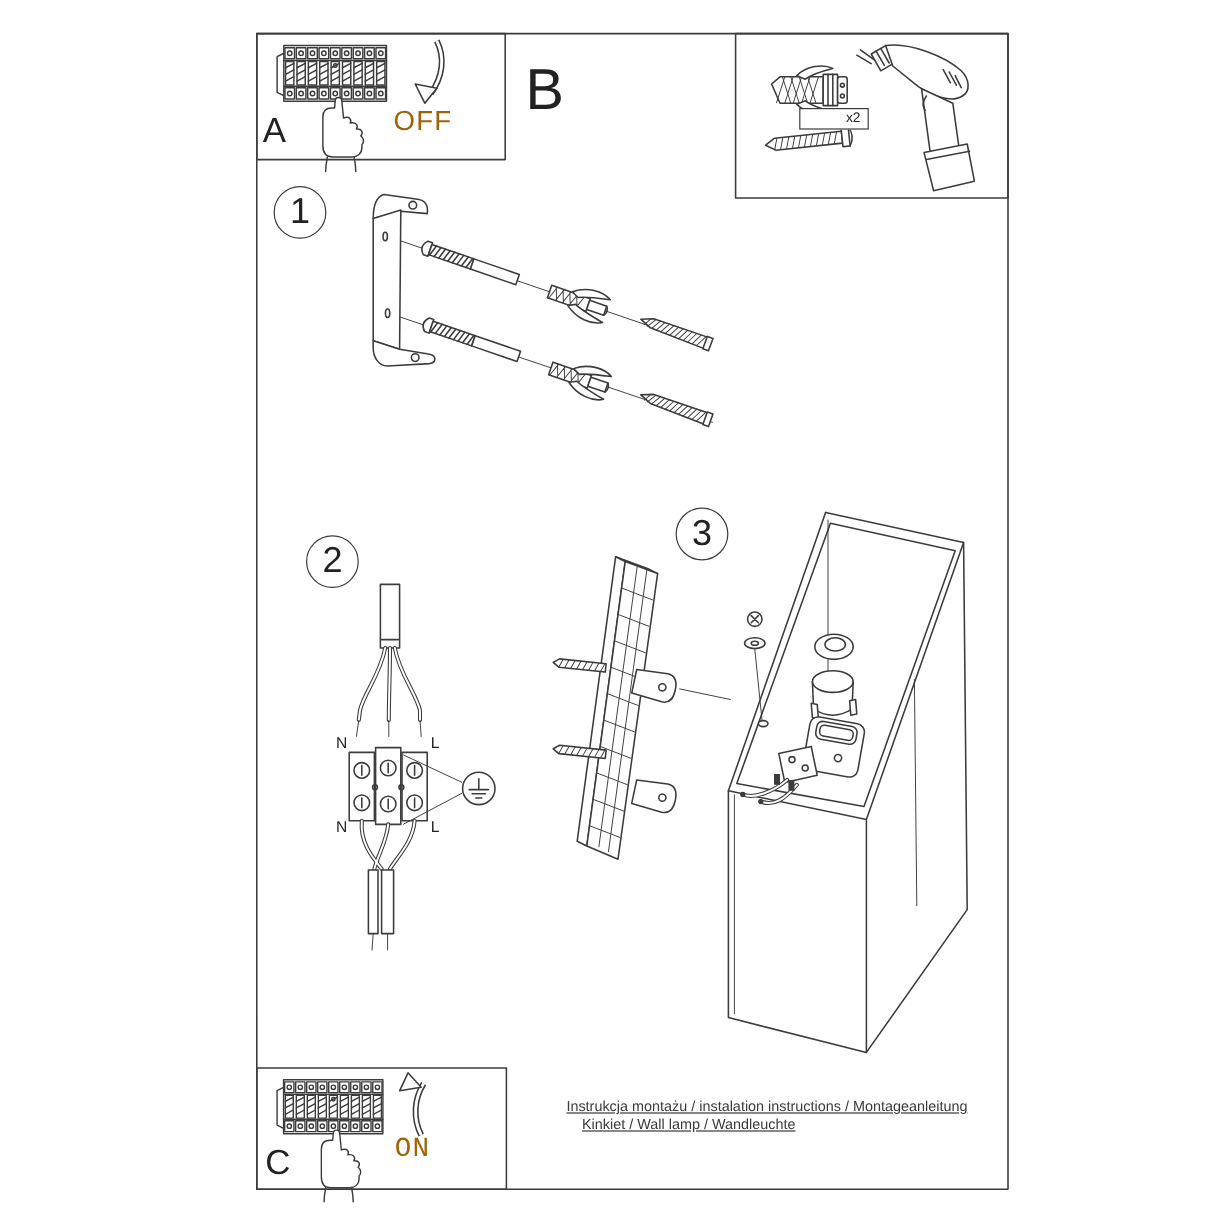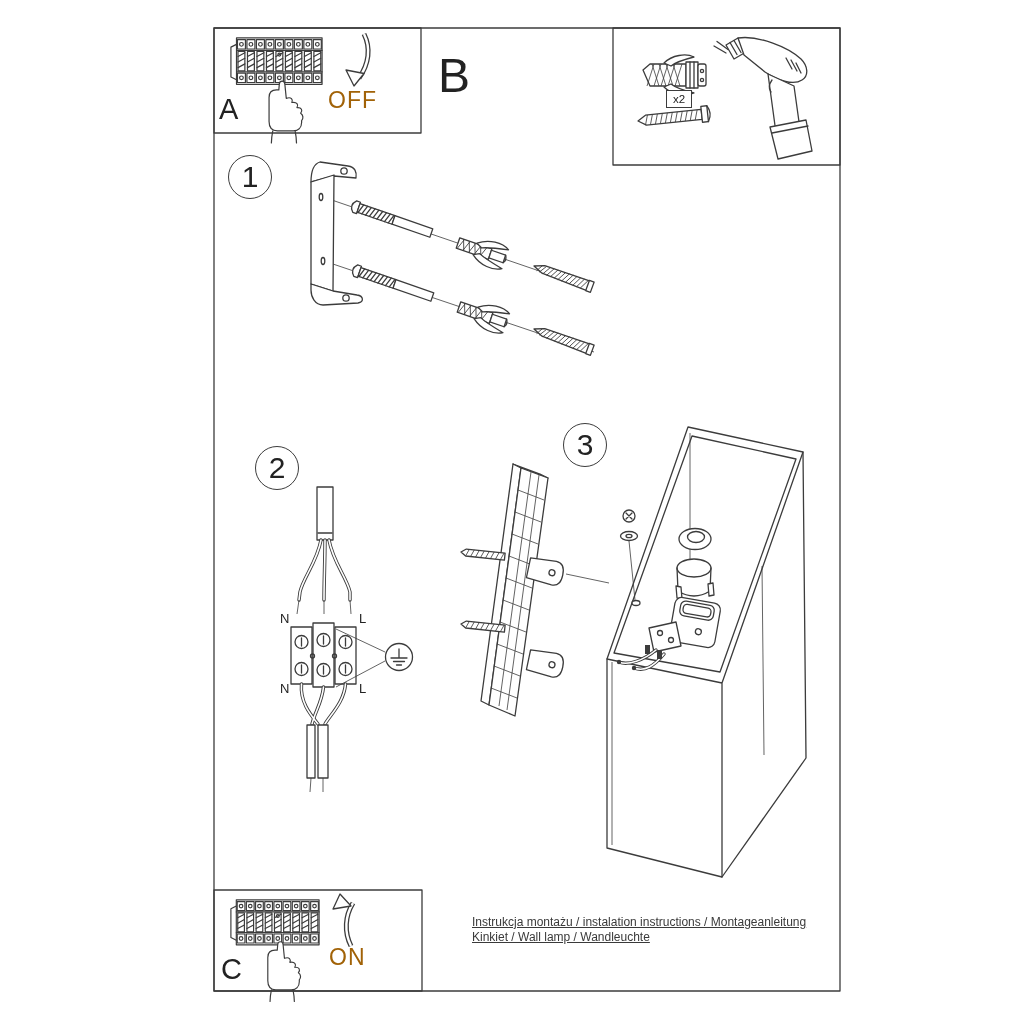--- a/index.html
+++ b/index.html
@@ -13,21 +13,21 @@
   .dk{fill:#3c3c3c;stroke:none;}
   .wire-b{stroke:#3c3c3c;stroke-width:3.4;fill:none;stroke-linecap:round;}
   .wire-w{stroke:#ffffff;stroke-width:1.6;fill:none;stroke-linecap:round;}
   .letter-big{font-size:48px;color:#222;}
   .letter-med{font-size:29px;color:#222;}
   .onoff{font-size:23px;letter-spacing:1px;color:#a16207;}
   .circle-num{display:flex;align-items:center;justify-content:center;
       width:42px;height:42px;border:1.7px solid #3c3c3c;border-radius:50%;
       font-size:30px;color:#222;background:#fff;}
   .badge{display:flex;align-items:center;justify-content:center;
-      border:1.2px solid #3c3c3c;font-size:11.5px;color:#222;background:#fff;}
+      border:1.2px solid #3c3c3c;font-size:11.5px;color:#222;background:#fff;padding-left:32px;}
   .nl{font-size:13px;color:#222;}
   .footer-line{font-size:12px;color:#3a3a3a;white-space:nowrap;text-decoration:underline;}
 </style>
 </head>
 <body>
 
 <div class="sheet">
 
   <svg class="art" width="1024" height="1024" viewBox="0 0 1024 1024">
     <defs>
@@ -302,17 +302,17 @@
   <div class="abs circle-num" style="left:228px;top:155px;">1</div>
   <div class="abs circle-num" style="left:255px;top:446px;">2</div>
   <div class="abs circle-num" style="left:563px;top:423px;">3</div>
 
   <div class="abs nl" style="left:280px;top:611px;">N</div>
   <div class="abs nl" style="left:359px;top:611px;">L</div>
   <div class="abs nl" style="left:280px;top:681px;">N</div>
   <div class="abs nl" style="left:359px;top:681px;">L</div>
 
   <div class="abs letter-med" style="left:221px;top:953px;">C</div>
-  <div class="abs onoff" style="left:329px;top:944px;">ON</div>
+  <div class="abs onoff" style="left:329px;top:944px;font-family:Liberation Mono, monospace;">ON</div>
 
   <div class="abs footer-line" style="left:472px;top:915px;">Instrukcja montażu / instalation instructions / Montageanleitung</div>
-  <div class="abs footer-line" style="left:472px;top:930px;">Kinkiet / Wall lamp / Wandleuchte</div>
+  <div class="abs footer-line" style="left:485px;top:930px;">Kinkiet / Wall lamp / Wandleuchte</div>
 </div>
 
 </body></html>

